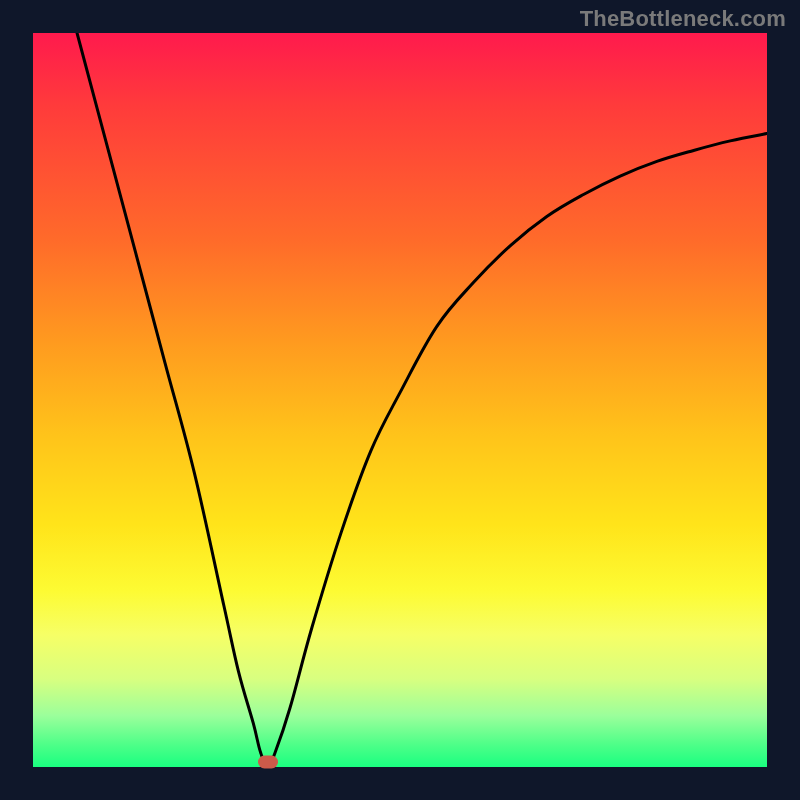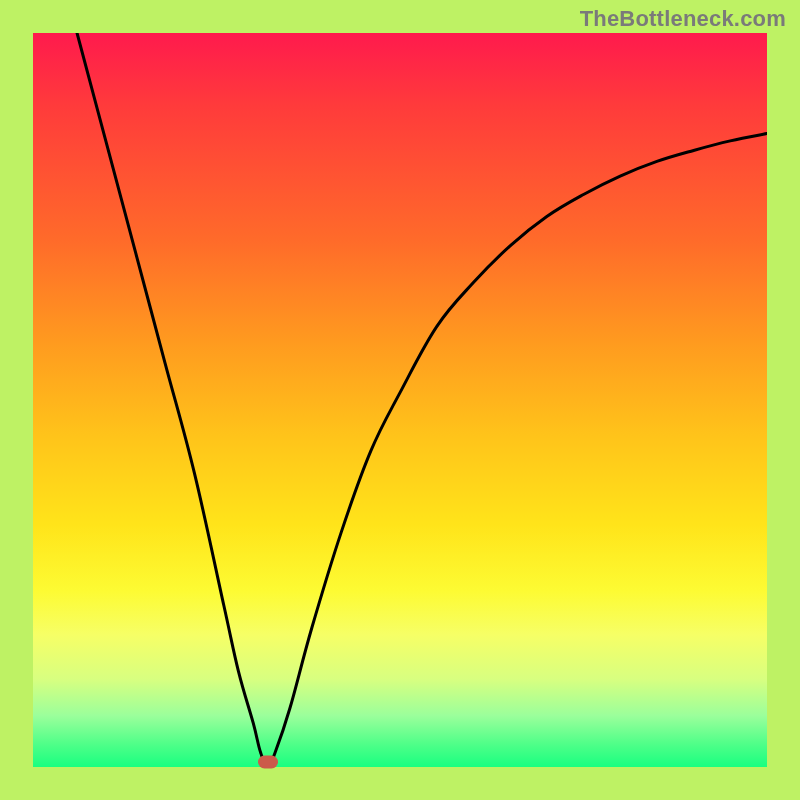--- a/index.html
+++ b/index.html
@@ -8,21 +8,21 @@
     width: 800px;
     height: 800px;
     overflow: hidden;
     background: #000;
     font-family: Arial, Helvetica, sans-serif;
   }
   .frame {
     position: relative;
     width: 800px;
     height: 800px;
-    background: #bef264;
+    background: #0f172a;
   }
   .plot-area {
     position: absolute;
     left: 33px;
     top: 33px;
     width: 734px;
     height: 734px;
     background: linear-gradient(
       to bottom,
       #ff1a4d 0%,

